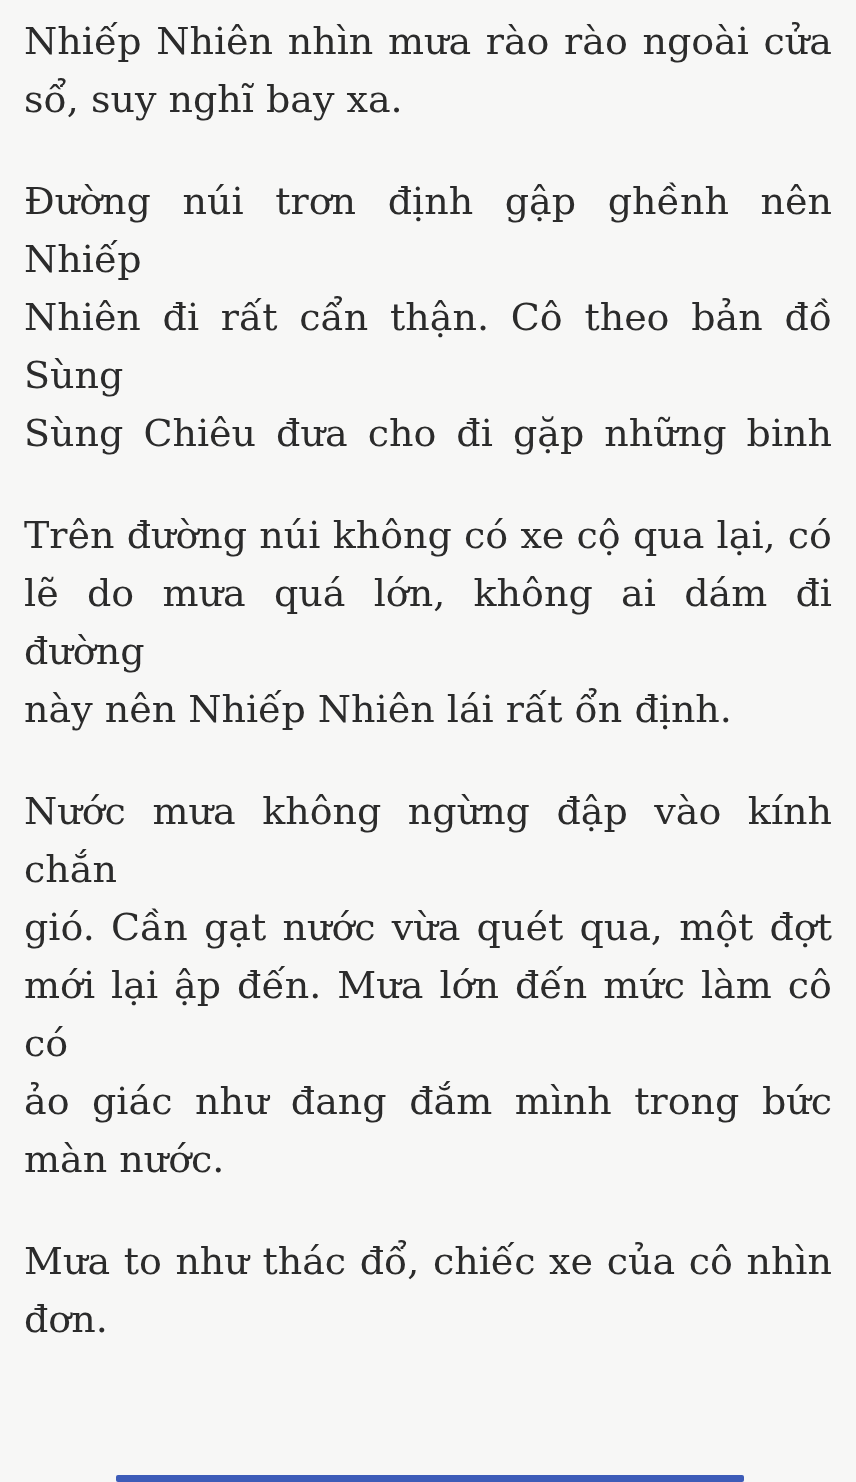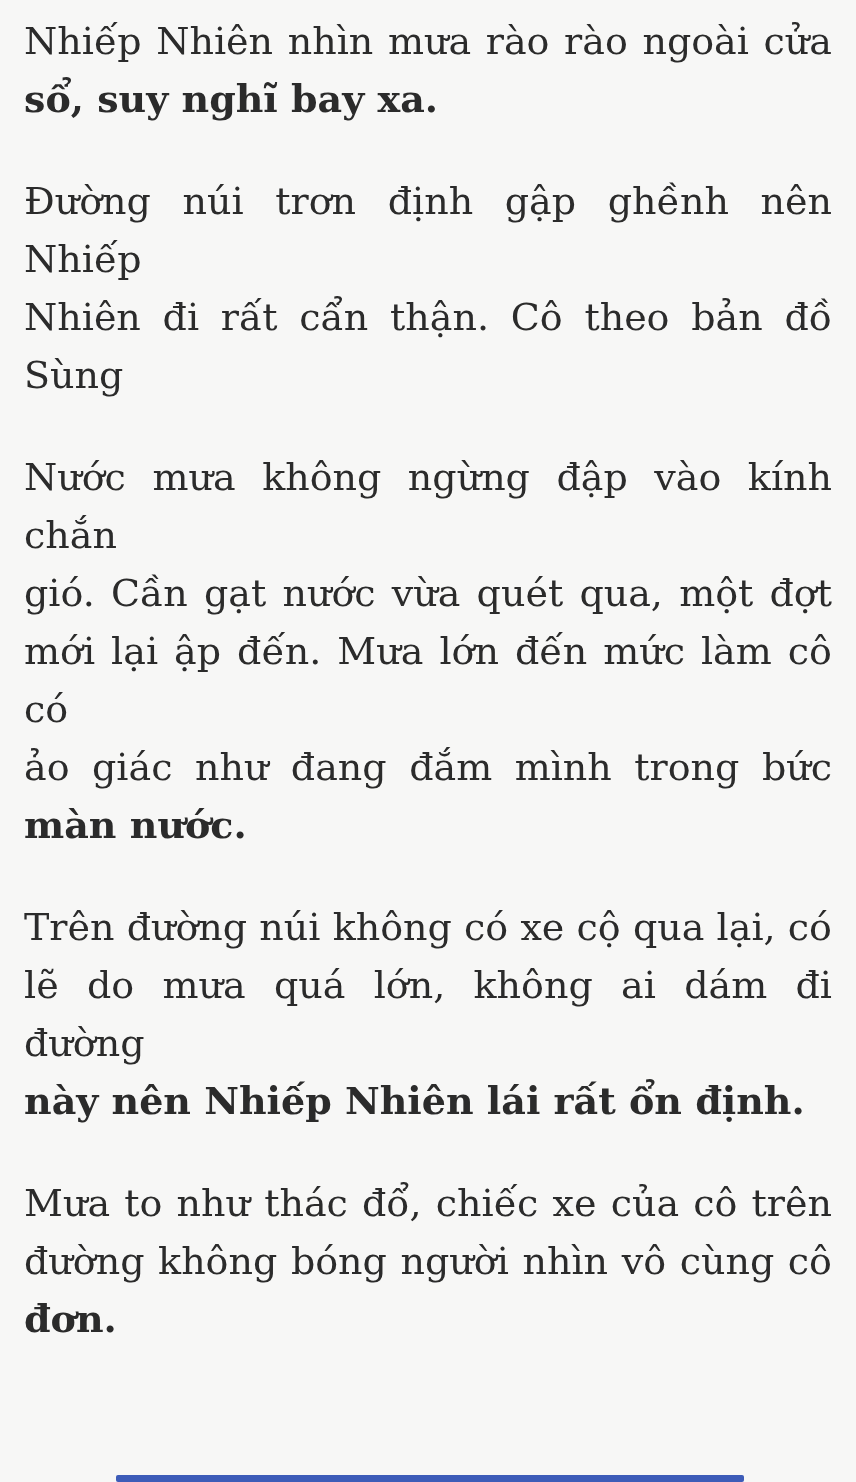--- a/index.html
+++ b/index.html
@@ -31,21 +31,20 @@
     margin: 0 0 44px 0;
   }
   .line {
     text-align: justify;
     text-align-last: justify;
     white-space: normal;
     overflow: hidden;
   }
   .line.last {
     text-align-last: left;
-    font-weight: bold;
   }
   .progress-bar {
     position: absolute;
     left: 116px;
     bottom: 0;
     width: 628px;
     height: 7px;
     border-radius: 2px;
   }
 </style>
@@ -54,33 +53,33 @@
 
 <div class="reader-page">
   <div class="text-content" style="color: rgb(43, 43, 43);">
       <div class="paragraph">
         <div class="line">Nhiếp Nhiên nhìn mưa rào rào ngoài cửa</div>
         <div class="line last">sổ, suy nghĩ bay xa.</div>
       </div>
       <div class="paragraph">
         <div class="line">Đường núi trơn định gập ghềnh nên Nhiếp</div>
         <div class="line">Nhiên đi rất cẩn thận. Cô theo bản đồ Sùng</div>
+        <div class="line">Sùng Chiêu đưa cho đi gặp những binh</div>
+      </div>
+      <div class="paragraph">
+        <div class="line">Trên đường núi không có xe cộ qua lại, có</div>
+        <div class="line">lẽ do mưa quá lớn, không ai dám đi đường</div>
+        <div class="line last">này nên Nhiếp Nhiên lái rất ổn định.</div>
       </div>
       <div class="paragraph">
         <div class="line">Nước mưa không ngừng đập vào kính chắn</div>
         <div class="line">gió. Cần gạt nước vừa quét qua, một đợt</div>
         <div class="line">mới lại ập đến. Mưa lớn đến mức làm cô có</div>
         <div class="line">ảo giác như đang đắm mình trong bức</div>
         <div class="line last">màn nước.</div>
       </div>
       <div class="paragraph">
-        <div class="line">Trên đường núi không có xe cộ qua lại, có</div>
-        <div class="line">lẽ do mưa quá lớn, không ai dám đi đường</div>
-        <div class="line last">này nên Nhiếp Nhiên lái rất ổn định.</div>
-      </div>
-      <div class="paragraph">
-        <div class="line">Mưa to như thác đổ, chiếc xe của cô trên</div>
-        <div class="line">đường không bóng người nhìn vô cùng cô</div>
+        <div class="line">Mưa to như thác đổ, chiếc xe của cô nhìn</div>
         <div class="line last">đơn.</div>
       </div>
     </div>
   <div class="progress-bar" style="background: rgb(61, 92, 184);"></div>
 </div>
 
 </body></html>

